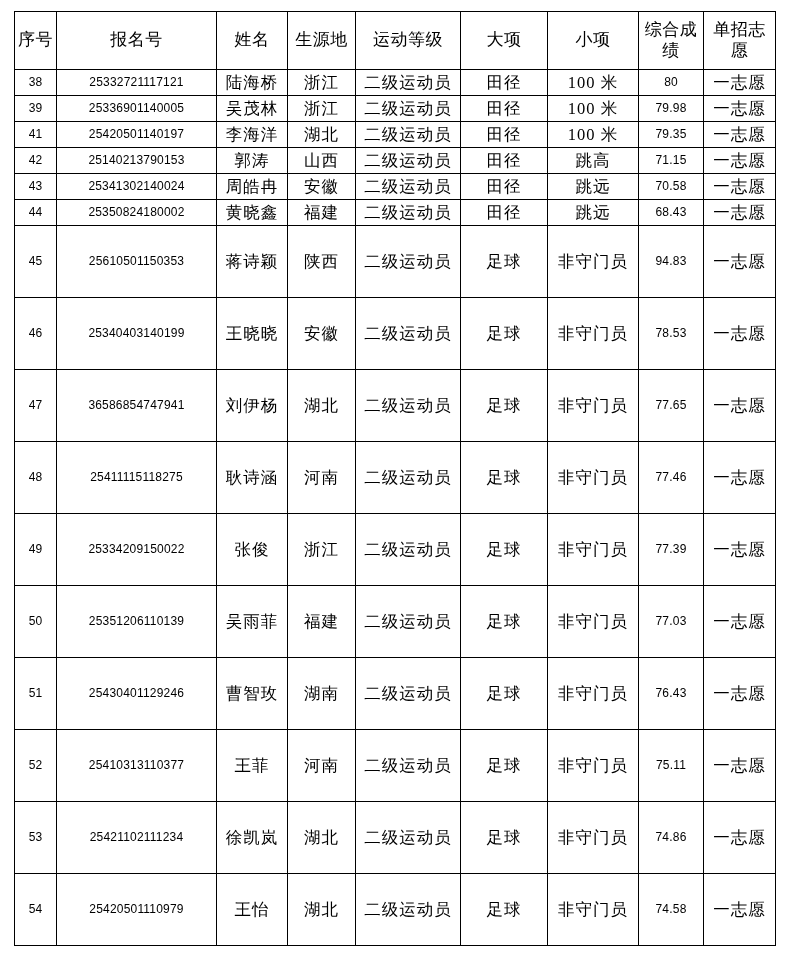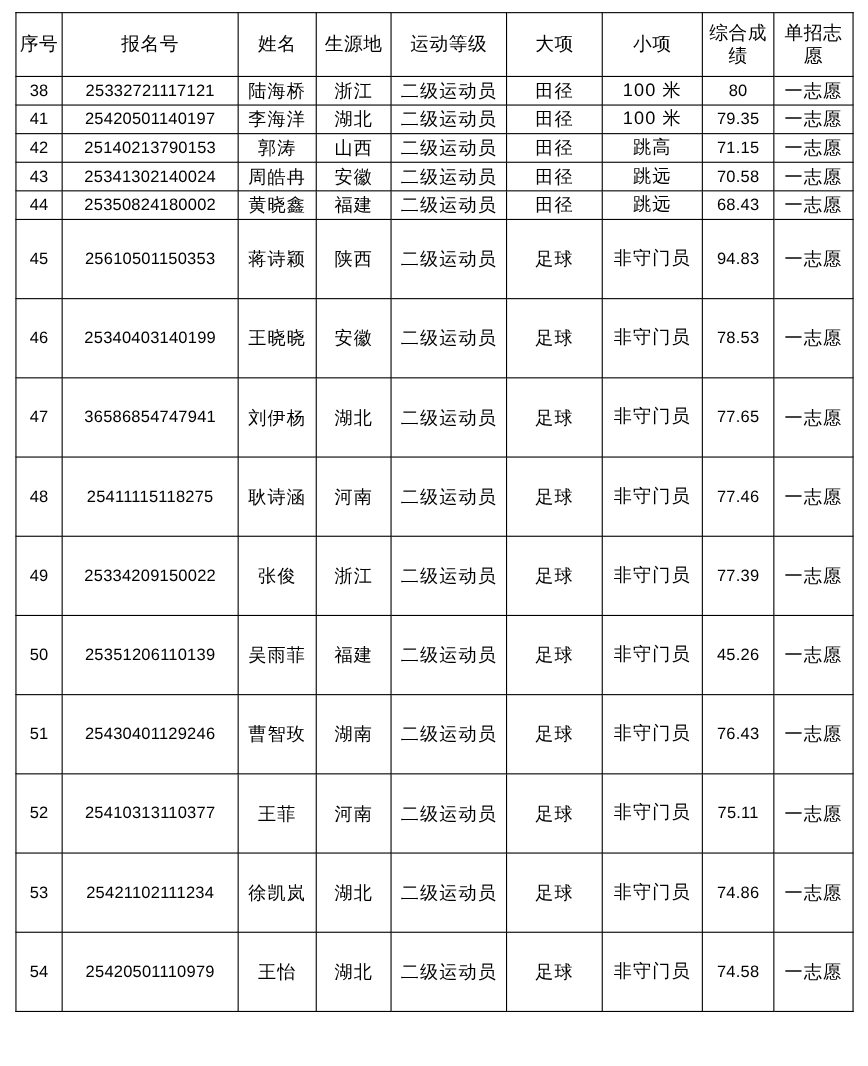--- a/index.html
+++ b/index.html
@@ -67,29 +67,29 @@
   }
 
   tbody td {
     font-size: 16.5px;
   }
   tbody tr.r-short td { height: 25px; }
   tbody tr.r-tall  td { height: 71px; }
 
   td.num {
     font-family: "Liberation Sans", "DejaVu Sans", sans-serif;
-    font-size: 15px;
+    font-size: 12px;
     letter-spacing: 0.2px;
   }
   td.cjk {
     font-family: "Liberation Serif", "DejaVu Serif", serif;
     letter-spacing: 1px;
   }
   td.minor {
-    font-family: Liberation Sans, sans-serif;
+    font-family: Liberation Serif, serif;
     letter-spacing: 1px;
   }
   td.minor.wrapcell {
     padding-left: 10px;
     padding-right: 10px;
   }
 </style>
 </head>
 <body>
 
@@ -144,20 +144,31 @@
           <td class="num">25332721117121</td>
           <td class="cjk">陆海桥</td>
           <td class="cjk">浙江</td>
           <td class="cjk">二级运动员</td>
           <td class="cjk">田径</td>
           <td class="minor">100 米</td>
           <td class="num">80</td>
           <td class="cjk">一志愿</td>
         </tr>
         <tr class="r-short">
+          <td class="num">39</td>
+          <td class="num">25336901140005</td>
+          <td class="cjk">吴茂林</td>
+          <td class="cjk">浙江</td>
+          <td class="cjk">二级运动员</td>
+          <td class="cjk">田径</td>
+          <td class="minor">100 米</td>
+          <td class="num">79.98</td>
+          <td class="cjk">一志愿</td>
+        </tr>
+        <tr class="r-short">
           <td class="num">41</td>
           <td class="num">25420501140197</td>
           <td class="cjk">李海洋</td>
           <td class="cjk">湖北</td>
           <td class="cjk">二级运动员</td>
           <td class="cjk">田径</td>
           <td class="minor">100 米</td>
           <td class="num">79.35</td>
           <td class="cjk">一志愿</td>
         </tr>
@@ -250,21 +261,21 @@
           <td class="cjk">一志愿</td>
         </tr>
         <tr class="r-tall">
           <td class="num">50</td>
           <td class="num">25351206110139</td>
           <td class="cjk">吴雨菲</td>
           <td class="cjk">福建</td>
           <td class="cjk">二级运动员</td>
           <td class="cjk">足球</td>
           <td class="minor wrapcell">非守门员</td>
-          <td class="num">45.26</td>
+          <td class="num">77.03</td>
           <td class="cjk">一志愿</td>
         </tr>
         <tr class="r-tall">
           <td class="num">51</td>
           <td class="num">25430401129246</td>
           <td class="cjk">曹智玫</td>
           <td class="cjk">湖南</td>
           <td class="cjk">二级运动员</td>
           <td class="cjk">足球</td>
           <td class="minor wrapcell">非守门员</td>

